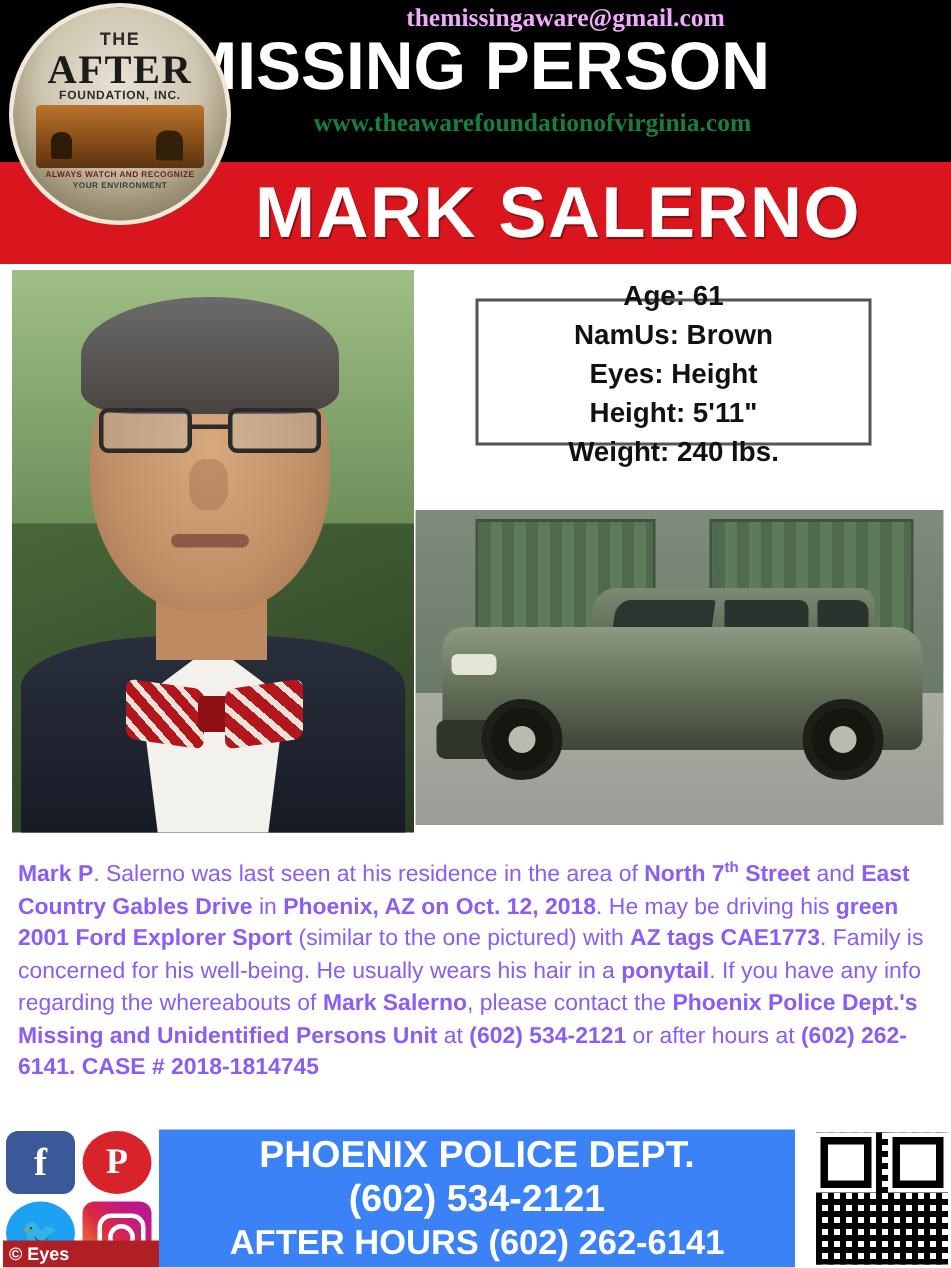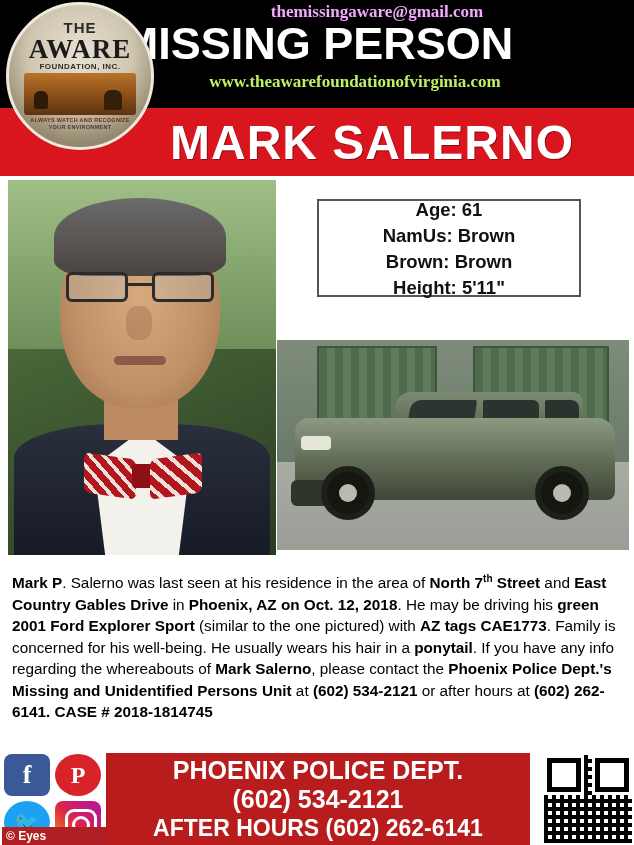--- a/index.html
+++ b/index.html
@@ -39,21 +39,21 @@
   .logo-inner {
     position: absolute;
     inset: 0;
     display: flex;
     flex-direction: column;
     align-items: center;
     justify-content: flex-start;
     padding-top: 14px;
   }
   .logo-the {
-    font-size: 15px;
+    font-size: 12px;
     font-weight: bold;
     color: #2a2a2a;
     letter-spacing: 1px;
     text-align: right;
   }
   .logo-aware {
     font-size: 27px;
     font-weight: bold;
     color: #1b1b1b;
     letter-spacing: 1px;
@@ -129,21 +129,21 @@
     font-size: 45px;
     font-weight: bold;
     letter-spacing: 0px;
     line-height: 48px;
     font-family: "Liberation Sans", sans-serif;
   }
   .hdr-web {
     position: absolute;
     left: 0; right: 0; top: 72px;
     text-align: center;
-    color: #bef264;
+    color: #15803d;
     font-size: 17px;
     font-weight: bold;
     font-family: "Liberation Serif", serif;
     padding-left: 76px;
   }
 
   
   .namebar {
     position: relative;
     width: 634px;
@@ -368,21 +368,21 @@
     background: #e3e6d6; border-radius: 4px;
   }
 
   
   .bodytext {
     position: absolute;
     left: 12px; top: 568px;
     width: 610px;
     font-size: 15.3px;
     line-height: 21.5px;
-    color: #000000;
+    color: #8b5cf6;
     text-align: left;
   }
   .bodytext b { font-weight: bold; }
   .bodytext sup { font-size: 10px; }
 
   
   .footer {
     position: absolute;
     left: 0; bottom: 0;
     width: 634px;
@@ -436,21 +436,21 @@
     font-size: 12px;
     font-weight: bold;
     display: flex;
     align-items: center;
     padding-left: 4px;
   }
   .contact {
     position: absolute;
     left: 106px; top: 0;
     width: 424px; height: 92px;
-    background: #b91c1c;
+    background: #3b82f6;
     display: flex;
     flex-direction: column;
     align-items: center;
     justify-content: center;
   }
   .contact div {
     color: #ffffff;
     font-weight: bold;
     line-height: 29px;
   }
@@ -482,21 +482,21 @@
 <div class="poster">
 
   <div class="header">
     <div class="hdr-email">themissingaware@gmail.com</div>
     <div class="hdr-title">MISSING PERSON</div>
     <div class="hdr-web">www.theawarefoundationofvirginia.com</div>
 
     <div class="logo">
       <div class="logo-inner">
         <div class="logo-the">THE</div>
-        <div class="logo-aware">AWARE</div>
+        <div class="logo-aware">AFTER</div>
         <div class="logo-found">FOUNDATION, INC.</div>
         <div class="logo-scene"></div>
         <div class="logo-tag">ALWAYS WATCH AND RECOGNIZE</div>
         <div class="logo-tag2">YOUR ENVIRONMENT</div>
       </div>
     </div>
   </div>
 
   <div class="namebar">
     <div class="name">MARK SALERNO</div>
@@ -521,22 +521,23 @@
       <div class="bowtie">
         <div class="wing l"></div>
         <div class="knot"></div>
         <div class="wing r"></div>
       </div>
     </div>
 
     <div class="info-box">
       <div>Age: 61</div>
       <div>NamUs: Brown</div>
-      <div>Brown: Brown</div>
+      <div>Eyes: Height</div>
       <div>Height: 5'11"</div>
+      <div>Weight: 240 lbs.</div>
     </div>
 
     <div class="car">
       <div class="wall"></div>
       <div class="door1"></div>
       <div class="door2"></div>
       <div class="ground"></div>
       <div class="cabin"></div>
       <div class="glass1"></div>
       <div class="glass2"></div>

